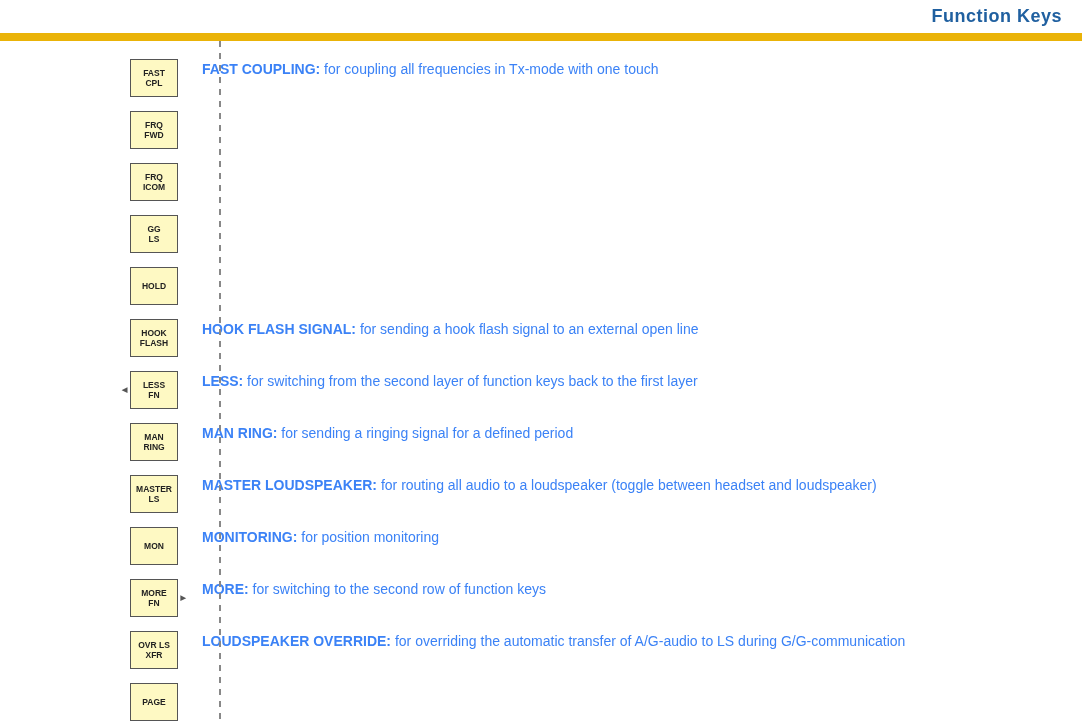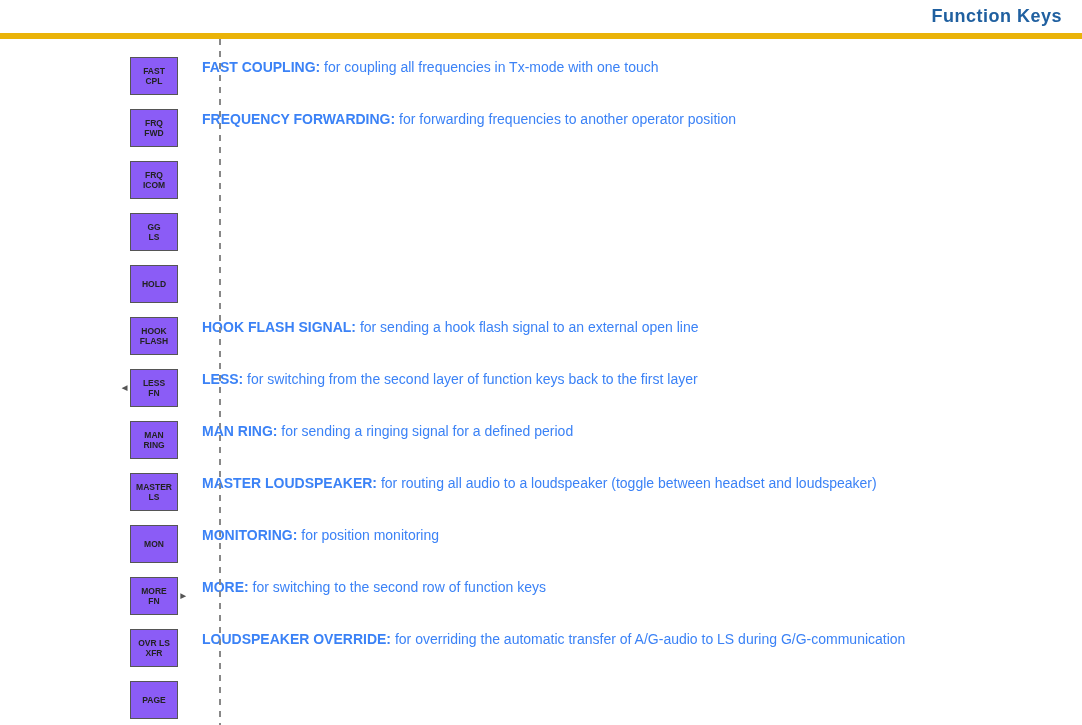--- a/index.html
+++ b/index.html
@@ -9,21 +9,21 @@
       width: 1082px;
       min-height: 725px;
       position: relative;
       overflow: hidden;
     }
     .page-header {
       display: flex;
       justify-content: flex-end;
       align-items: center;
       padding: 6px 20px 6px 0;
-      border-bottom: 6px solid #eab308;
+      border-bottom: 8px solid #eab308;
       background: #fff;
     }
     .page-title {
       font-size: 18px;
       font-weight: bold;
       color: #2060a0;
       letter-spacing: 0.5px;
     }
     .main-content {
       display: flex;
@@ -56,21 +56,21 @@
       height: 38px;
       border: 1.5px solid #555;
       display: flex;
       align-items: center;
       justify-content: center;
       font-size: 8.5px;
       font-weight: bold;
       text-align: center;
       line-height: 1.2;
       color: #222;
-      background: #8b5cf6;
+      background: #fef9c3;
       flex-shrink: 0;
       margin-left: 130px;
       margin-right: 0;
       position: relative;
     }
     .key-box.has-arrow-right::after {
       content: '▶';
       position: absolute;
       right: -9px;
       font-size: 7px;
@@ -113,21 +113,20 @@
   <div class="divider-line"></div>
 
   <div style="width:100%; padding: 8px 30px 8px 0;">
     <div id="entries-container">
     <div class="entry-row">
           <div class="key-box">FAST<br>CPL</div>
           <div class="desc-col"><b>FAST COUPLING:</b><span> for coupling all frequencies in Tx-mode with one touch</span></div>
         </div>
         <div class="entry-row">
           <div class="key-box">FRQ<br>FWD</div>
-          <div class="desc-col"><b>FREQUENCY FORWARDING:</b><span> for forwarding frequencies to another operator position</span></div>
         </div>
         <div class="entry-row">
           <div class="key-box">FRQ<br>ICOM</div>
         </div>
         <div class="entry-row">
           <div class="key-box">GG<br>LS</div>
         </div>
         <div class="entry-row">
           <div class="key-box">HOLD</div>
         </div>

